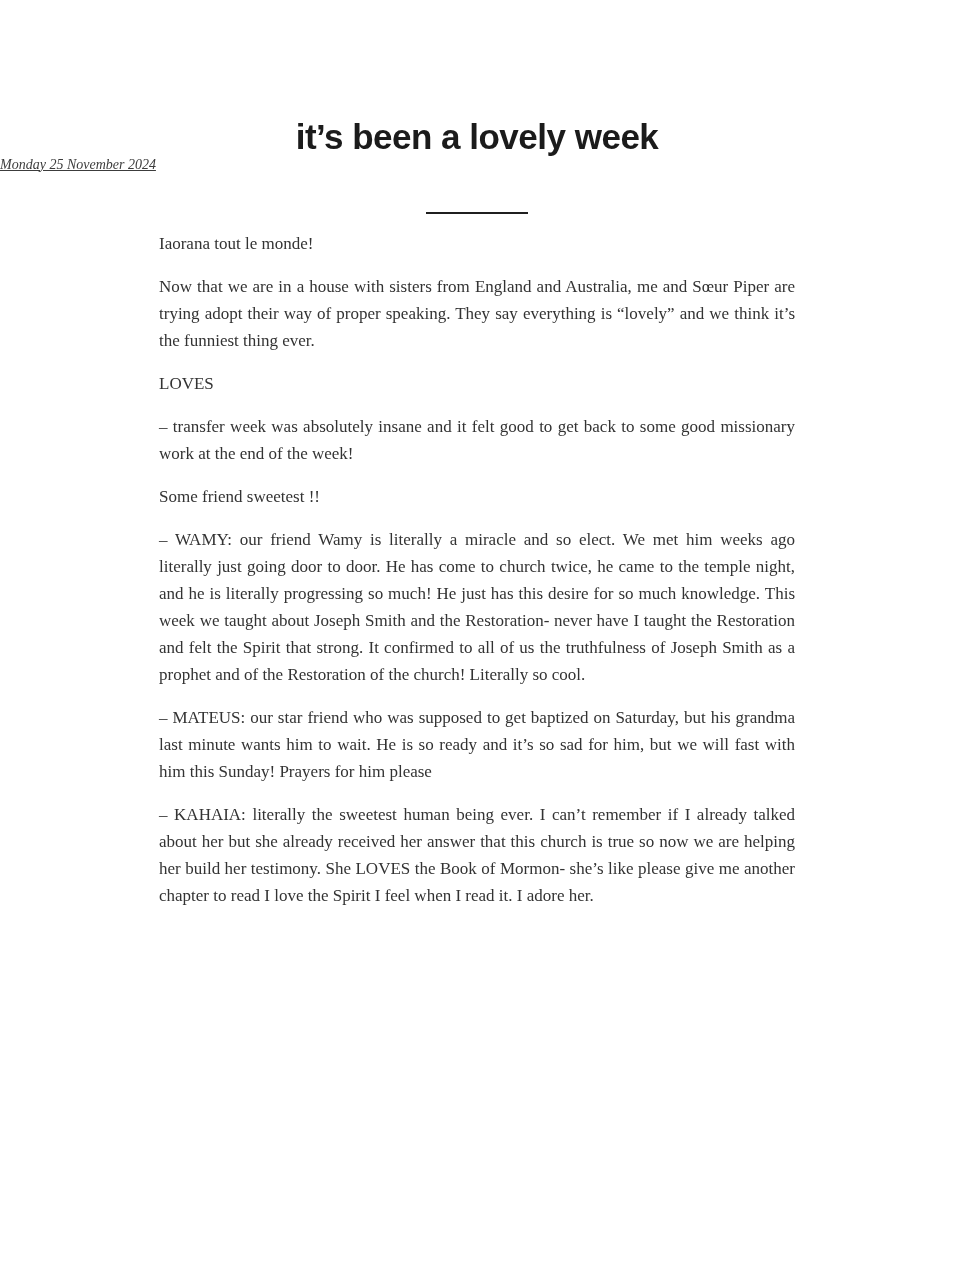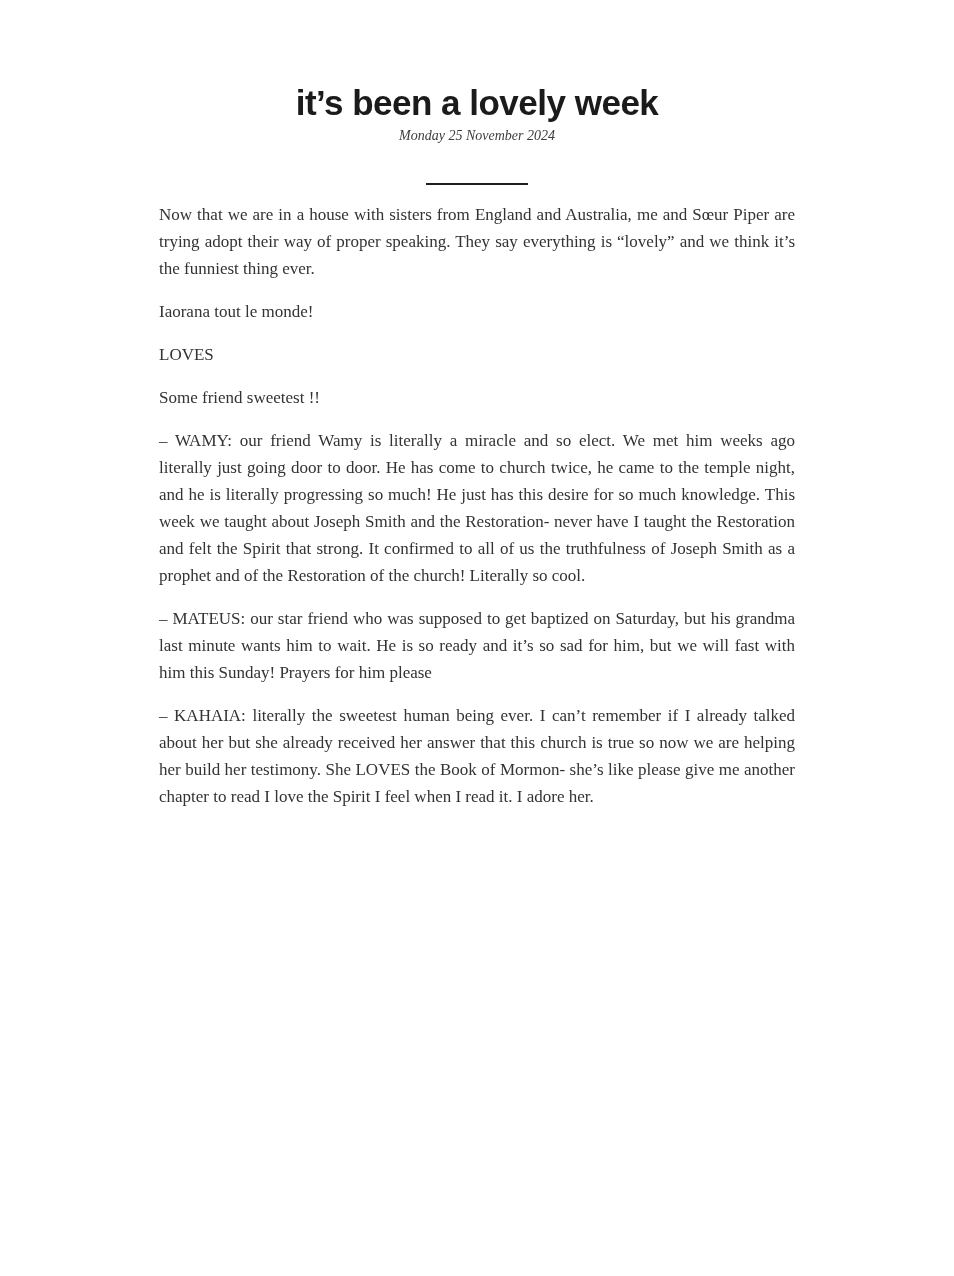--- a/index.html
+++ b/index.html
@@ -10,36 +10,35 @@
   .sheet {
     position: relative;
     width: 954px;
     height: 1276px;
     background: #ffffff;
     overflow: hidden;
     font-family: "Liberation Serif", serif;
   }
   .page-title {
     margin: 0;
-    padding-top: 84px;
+    padding-top: 118px;
     text-align: center;
     font-family: "Liberation Sans", sans-serif;
     font-weight: 700;
     font-size: 35px;
     letter-spacing: -0.5px;
     color: #1b1b1b;
     line-height: 1.1;
   }
   .page-date {
-    margin-top: 5px;
-    text-align: center;
     font-family: "Liberation Serif", serif;
     font-style: italic;
     font-size: 14px;
     color: #3c3c3c;
+    text-decoration: underline;
   }
   .section-divider {
     width: 102px;
     height: 0;
     border-bottom: 2px solid #1f1f1f;
     margin: 39px auto 0 auto;
   }
   .body-copy {
     width: 636px;
     margin: 16px auto 0 auto;
@@ -68,23 +67,24 @@
 
 <div class="sheet">
 
   <h1 class="page-title">it’s been a lovely week</h1>
 
   <div class="page-date">Monday 25 November 2024</div>
 
   <div class="section-divider"></div>
 
   <div class="body-copy">
+      <p>Iaorana tout le monde!</p>
       <p>Now that we are in a house with sisters from England and Australia, me and Sœur Piper are trying adopt their way of proper speaking. They say everything is “lovely” and we think it’s the funniest thing ever.</p>
-      <p>Iaorana tout le monde!</p>
       <p>LOVES</p>
+      <p>– transfer week was absolutely insane and it felt good to get back to some good missionary work at the end of the week!</p>
       <p>Some friend sweetest !!</p>
       <p>– WAMY: our friend Wamy is literally a miracle and so elect. We met him weeks ago literally just going door to door. He has come to church twice, he came to the temple night, and he is literally progressing so much! He just has this desire for so much knowledge. This week we taught about Joseph Smith and the Restoration- never have I taught the Restoration and felt the Spirit that strong. It confirmed to all of us the truthfulness of Joseph Smith as a prophet and of the Restoration of the church! Literally so cool.</p>
       <p>– MATEUS: our star friend who was supposed to get baptized on Saturday, but his grandma last minute wants him to wait. He is so ready and it’s so sad for him, but we will fast with him this Sunday! Prayers for him please</p>
       <p>– KAHAIA: literally the sweetest human being ever. I can’t remember if I already talked about her but she already received her answer that this church is true so now we are helping her build her testimony. She LOVES the Book of Mormon- she’s like please give me another chapter to read I love the Spirit I feel when I read it. I adore her.</p>
     </div>
 
   <div class="page-number">218</div>
 
 </div>
 

